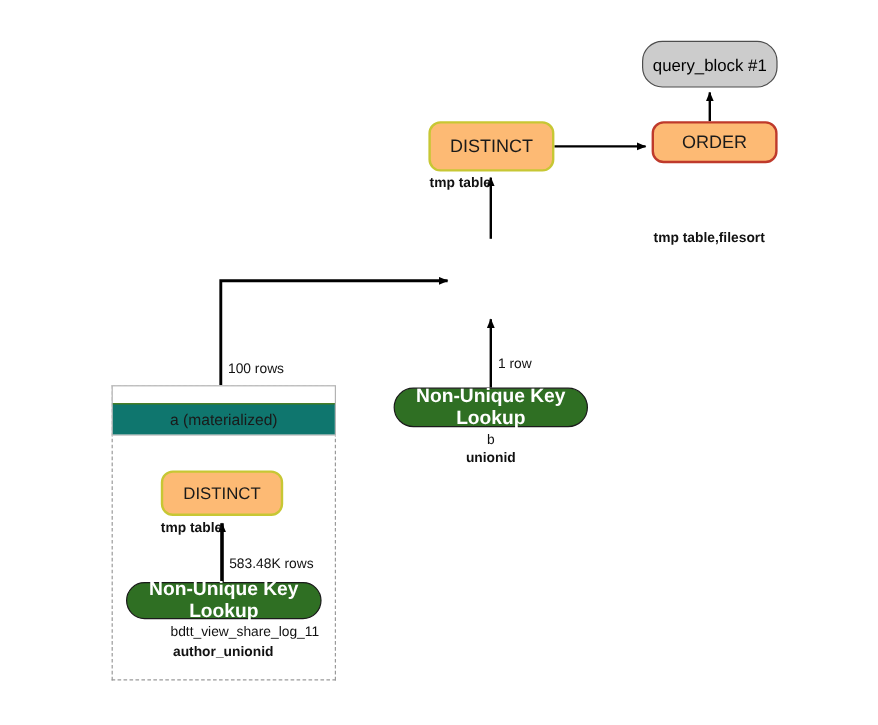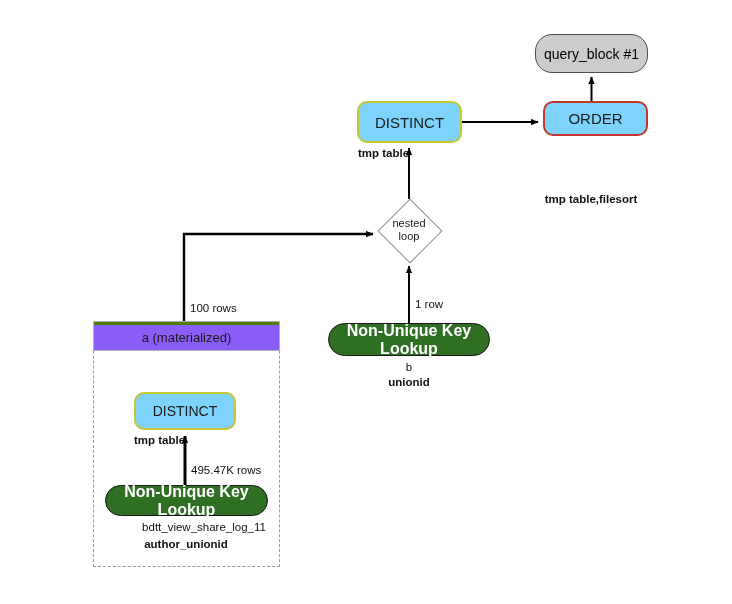--- a/index.html
+++ b/index.html
@@ -42,21 +42,21 @@
     height: 39px;
     background: #cccccc;
     border: 1.5px solid #4d4d4d;
     font-size: 14px;
     color: #000000;
     z-index: 4;
   }
 
   
   .op {
-    background: #7dd3fc;
+    background: #fdba74;
     border-radius: 10px;
     font-size: 15px;
     color: #1a1a1a;
     z-index: 4;
   }
   .op-distinct-top {
     left: 357px;
     top: 101px;
     width: 105px;
     height: 42px;
@@ -128,27 +128,28 @@
     background: #c07272;
     color: #ffffff;
     font-size: 13px;
     font-weight: bold;
     display: flex;
     align-items: center;
     justify-content: center;
   }
   .tablebox-sub {
     height: 25px;
-    background: #8b5cf6;
+    background: #0f766e;
     color: #1a1a1a;
     font-size: 13px;
     display: flex;
     align-items: center;
     justify-content: center;
-    border-top: 3px solid #4d7c0f;
+    border-top: 1px solid #4d7c0f;
+    margin-top: 14px;
   }
 
   
   .green {
     background: #2f6f23;
     border: 1.5px solid #1a1a1a;
     color: #ffffff;
     font-size: 16px;
     font-weight: bold;
     z-index: 4;
@@ -224,31 +225,24 @@
   <div class="node op op-order">
     <span>ORDER</span>
   </div>
   <div class="cap cap-b cap-c" style="left:591px; top:147px;margin-top:46px;">tmp table,filesort</div>
 
   <div class="node op op-distinct-top">
     <span>DISTINCT</span>
   </div>
   <div class="cap cap-b" style="left:358px; top:147px;">tmp table</div>
 
-  <div class="diamond-wrap">
-    <div class="diamond-shape"></div>
-    <div class="diamond-label">
-      <span>nested</span>
-      <span>loop</span>
-    </div>
-  </div>
 
   <div class="cap" style="left:190px; top:302px;">100 rows</div>
   <div class="cap" style="left:415px; top:298px;">1 row</div>
-  <div class="cap" style="left:191px; top:464px;">495.47K rows</div>
+  <div class="cap" style="left:191px; top:464px;">583.48K rows</div>
 
   <div class="tablebox">
     <div class="tablebox-sub">a (materialized)</div>
   </div>
 
   <div class="node green green-b">
     <span>Non-Unique Key Lookup</span>
   </div>
   <div class="cap cap-c" style="left:409px; top:361px;">b</div>
   <div class="cap cap-b cap-c" style="left:409px; top:376px;">unionid</div>

